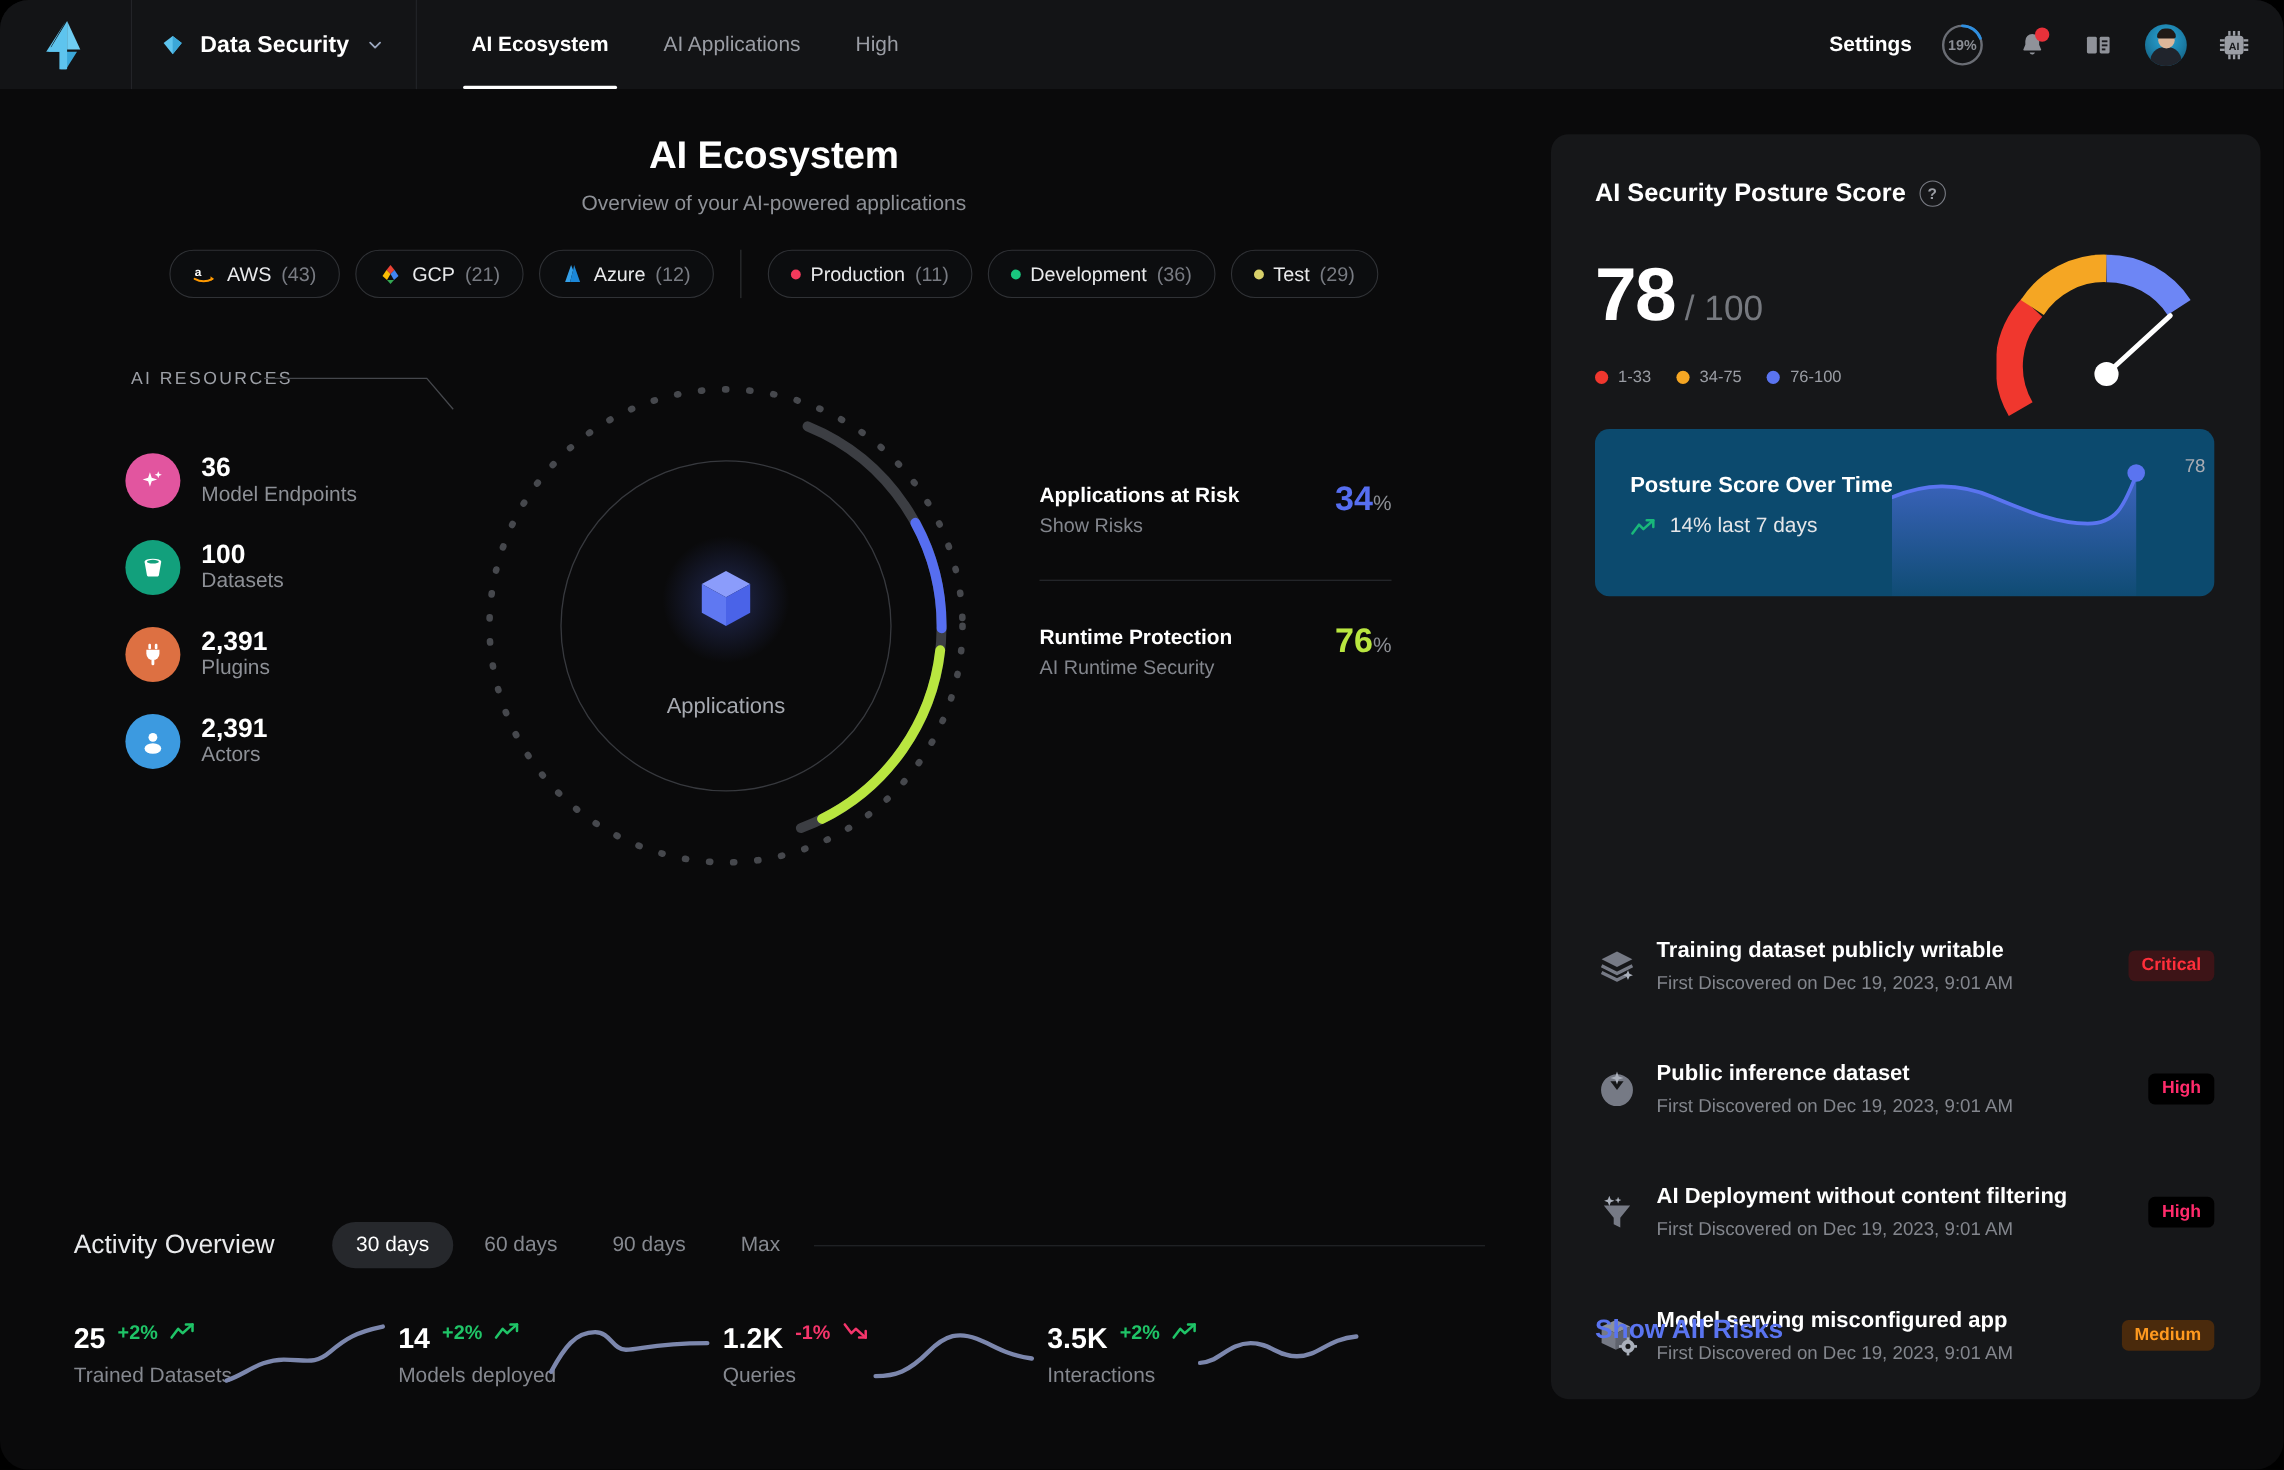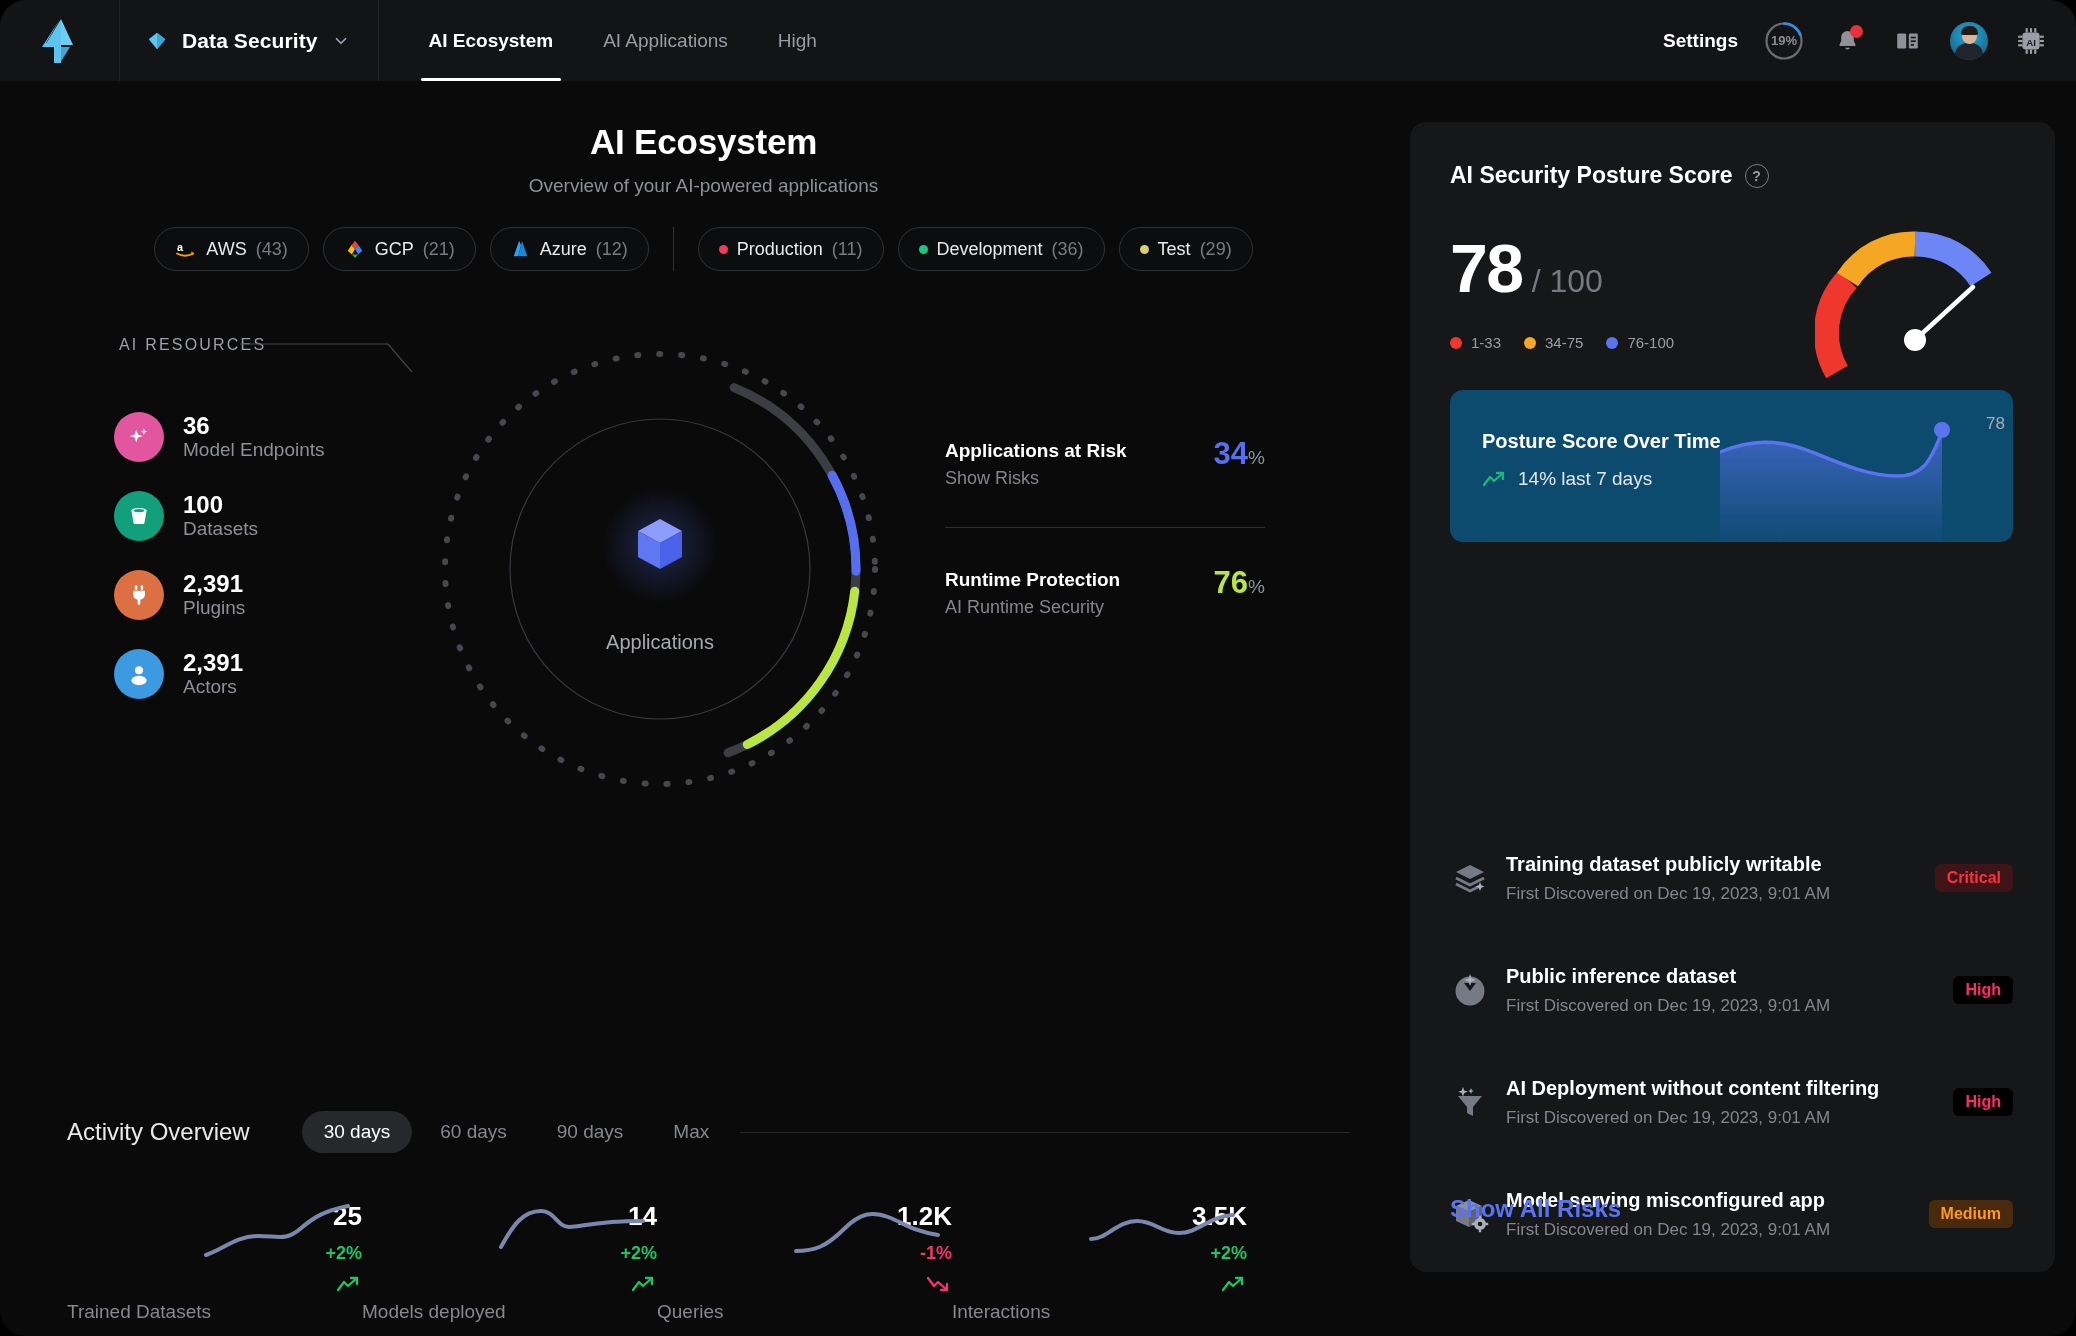--- a/index.html
+++ b/index.html
@@ -144,21 +144,21 @@
   .seg { display: flex; margin-left: 52px; gap: 6px; }
   .seg-btn {
     height: 42px; padding: 0 22px; display: flex; align-items: center;
     border-radius: 21px; color: #85888f; font-size: 19px; cursor: pointer;
   }
   .seg-btn.active { background: #26282c; color: #fff; }
   .act-line { position: absolute; left: 740px; top: 1051px; width: 610px; height: 1px; background: #26282b; }
 
   .act-row { position: absolute; left: 67px; top: 1120px; width: 1300px; display: flex; }
   .act-card { width: 295px; position: relative; }
-  .act-top { display: flex; align-items: flex-end; gap: 11px; flex-direction: column; }
+  .act-top { display: flex; align-items: flex-start; gap: 11px; }
   .act-num { color: #fff; font-size: 26px; font-weight: 700; }
   .act-delta { font-size: 18px; font-weight: 600; }
   .act-name { color: #85888f; font-size: 19px; margin-top: 8px; }
   .act-spark { position: absolute; right: 10px; top: 2px; }
 
   
   .panel {
     position: absolute; left: 1410px; top: 122px; width: 645px; height: 1150px;
     background: #161719; border-radius: 16px;
   }

